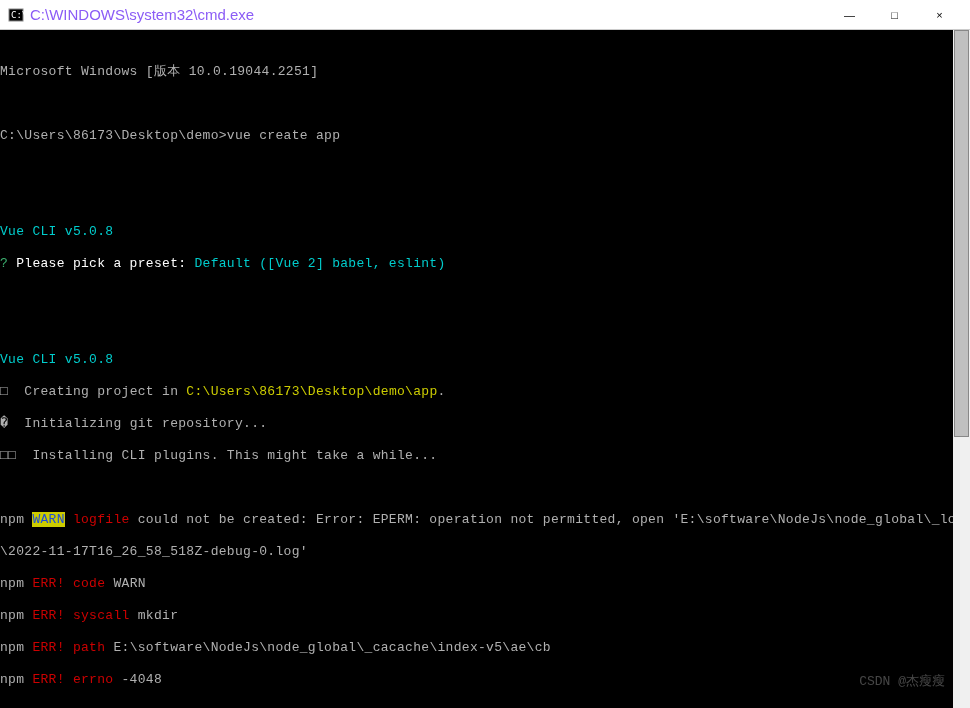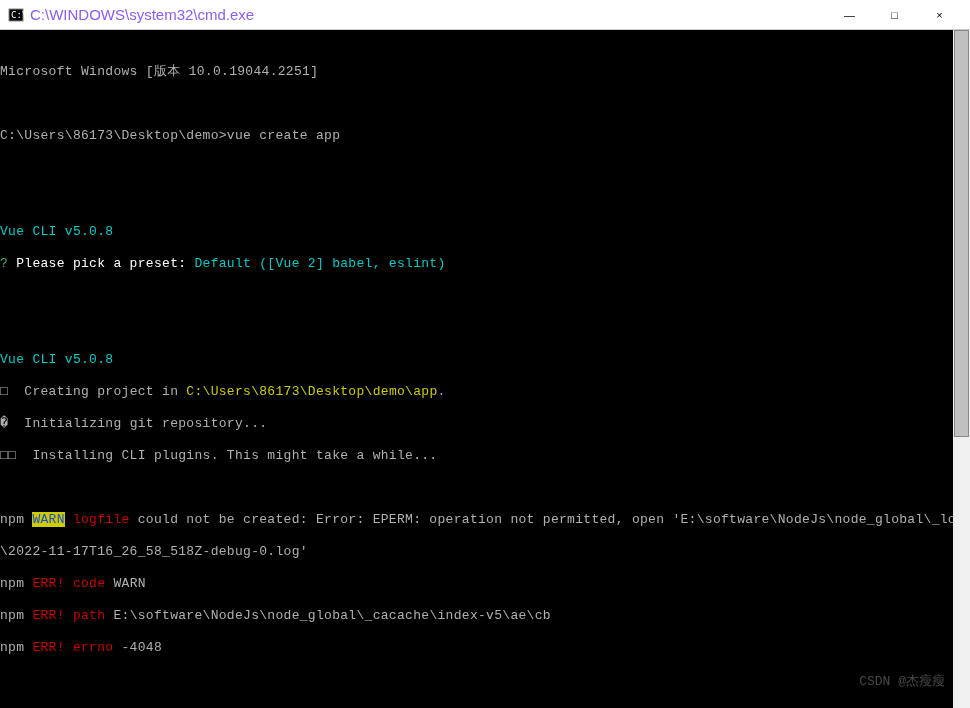--- a/index.html
+++ b/index.html
@@ -128,20 +128,21 @@
 <div class="line">&nbsp;</div>
 <div class="line">&nbsp;</div>
 <div class="line cyan">Vue CLI v5.0.8</div>
 <div class="line"><span class="gray">□</span><span class="gray">  Creating project in </span><span class="yellow">C:\Users\86173\Desktop\demo\app</span><span class="gray">.</span></div>
 <div class="line"><span class="gray">�</span><span class="gray">  Initializing git repository...</span></div>
 <div class="line"><span class="gray">□□</span><span class="gray">  Installing CLI plugins. This might take a while...</span></div>
 <div class="line">&nbsp;</div>
 <div class="line"><span class="gray">npm </span><span class="bg-yellow">WARN</span><span class="red"> logfile</span><span class="gray"> could not be created: Error: EPERM: operation not permitted, open 'E:\software\NodeJs\node_global\_logs</span></div>
 <div class="line gray">\2022-11-17T16_26_58_518Z-debug-0.log'</div>
 <div class="line"><span class="gray">npm </span><span class="red">ERR!</span><span class="red"> code</span><span class="gray"> WARN</span></div>
+<div class="line"><span class="gray">npm </span><span class="red">ERR!</span><span class="red"> syscall</span><span class="gray"> mkdir</span></div>
 <div class="line"><span class="gray">npm </span><span class="red">ERR!</span><span class="red"> path</span><span class="gray"> E:\software\NodeJs\node_global\_cacache\index-v5\ae\cb</span></div>
 <div class="line"><span class="gray">npm </span><span class="red">ERR!</span><span class="red"> errno</span><span class="gray"> -4048</span></div>
 
 
 
 
 
 
 
 

